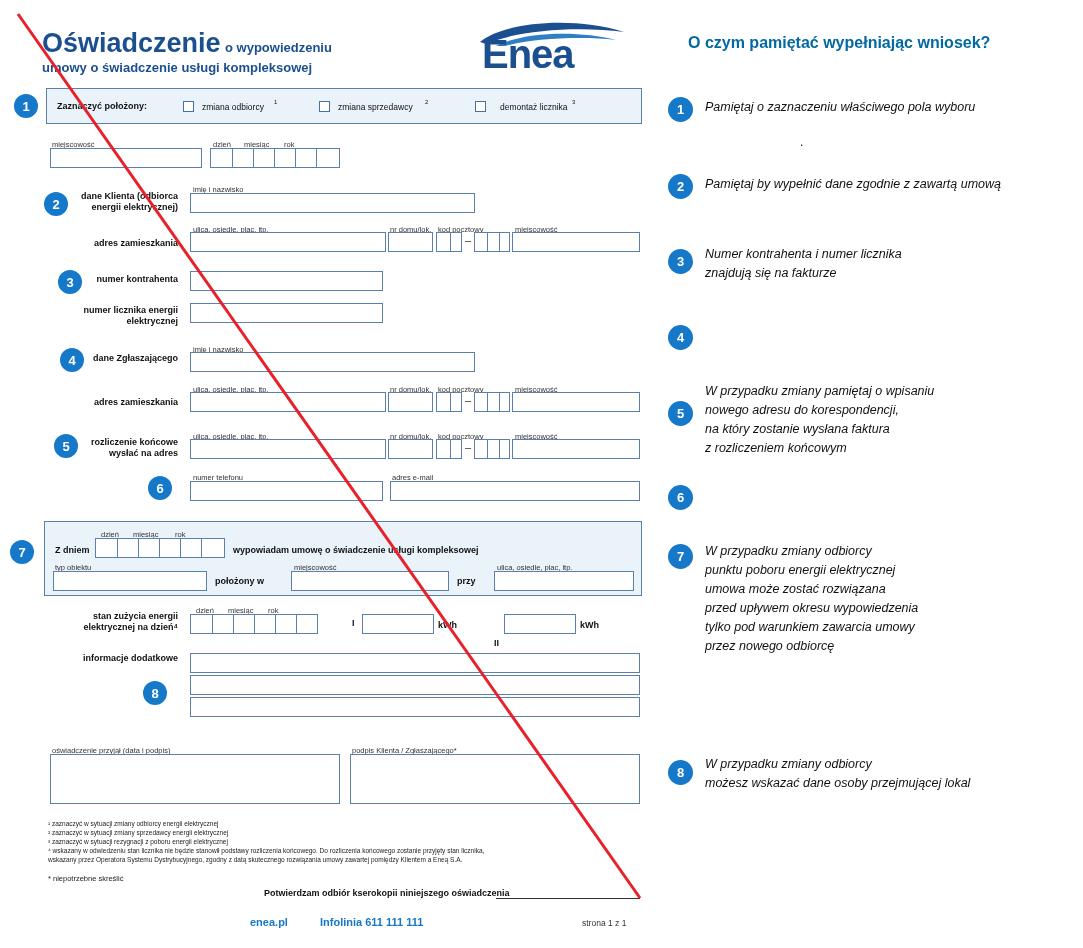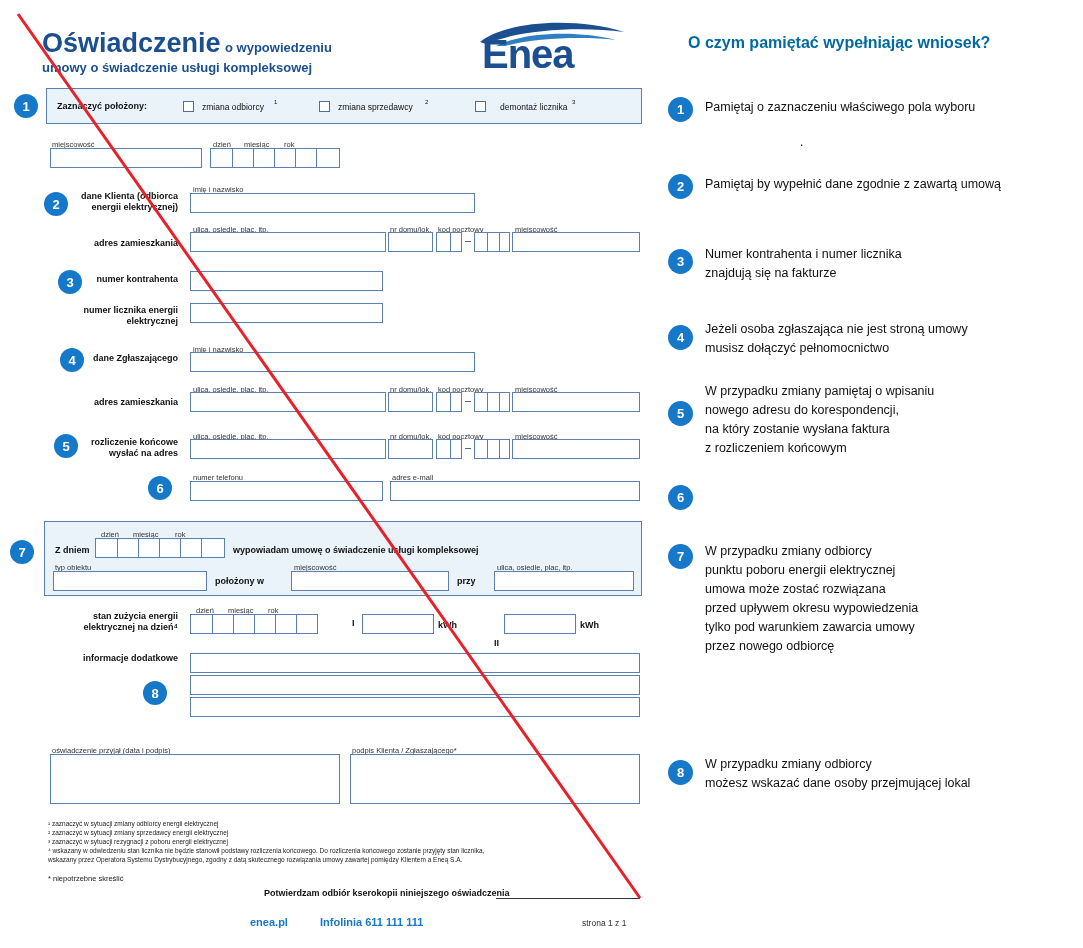--- a/index.html
+++ b/index.html
@@ -98,21 +98,21 @@
   .help-col { position: absolute; left: 660px; top: 0; width: 423px; height: 948px; }
   .help-title {
     position: absolute; left: 28px; top: 34px;
     font-size: 16px; font-weight: bold; color: #0369a1;
   }
   .help-badge {
     position: absolute; width: 25px; height: 25px; border-radius: 50%;
     background: #1678c8; color: #fff; font-weight: bold; font-size: 13px;
     display: flex; align-items: center; justify-content: center;
   }
-  .help-text { position: absolute; font-size: 12.5px; color: #111; line-height: 19px; white-space: pre-line; }
+  .help-text { position: absolute; font-size: 12.5px; color: #111; line-height: 19px; white-space: pre-line; font-style: italic; }
   .dot { position: absolute; font-size: 12px; color: #111; }
 </style>
 </head>
 <body>
 
 <div class="page">
 
   <div class="form-col">
 
 
@@ -323,22 +323,20 @@
     <div class="dot" style="left:140px; top:135px;">.</div>
 
     <div class="help-badge" style="left:8px; top:174px;">2</div>
     <div class="help-text" style="left:45px; top:175px;">Pamiętaj by wypełnić dane zgodnie z zawartą umową</div>
 
     <div class="help-badge" style="left:8px; top:249px;">3</div>
     <div class="help-text" style="left:45px; top:245px;">Numer kontrahenta i numer licznika
 znajdują się na fakturze</div>
 
     <div class="help-badge" style="left:8px; top:325px;">4</div>
-    <div class="help-text" style="left:45px; top:320px;">Jeżeli osoba zgłaszająca nie jest stroną umowy
-musisz dołączyć pełnomocnictwo</div>
 
     <div class="help-badge" style="left:8px; top:401px;">5</div>
     <div class="help-text" style="left:45px; top:382px;">W przypadku zmiany pamiętaj o wpisaniu
 nowego adresu do korespondencji,
 na który zostanie wysłana faktura
 z rozliczeniem końcowym</div>
 
     <div class="help-badge" style="left:8px; top:485px;">6</div>
 
     <div class="help-badge" style="left:8px; top:544px;">7</div>

